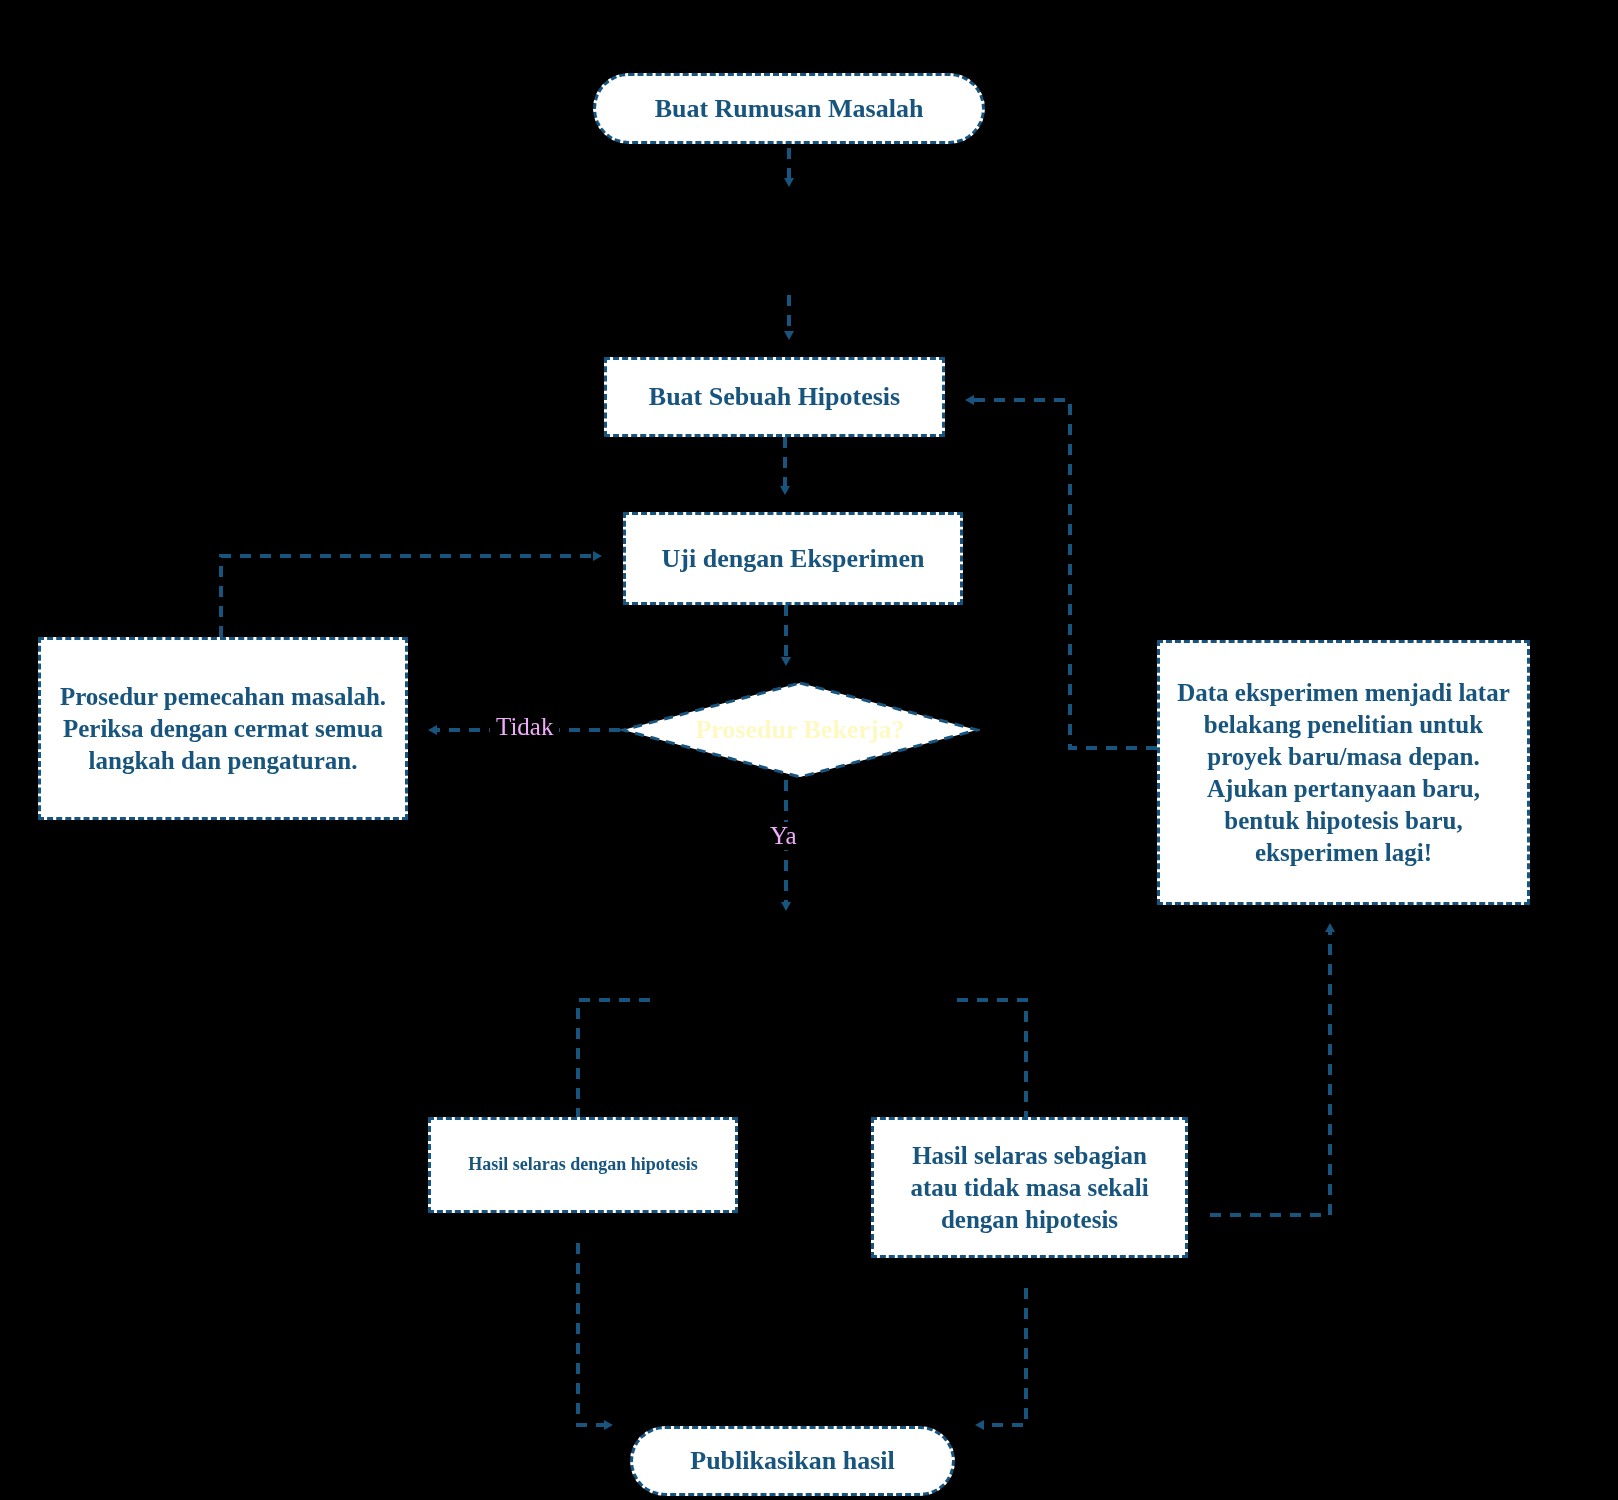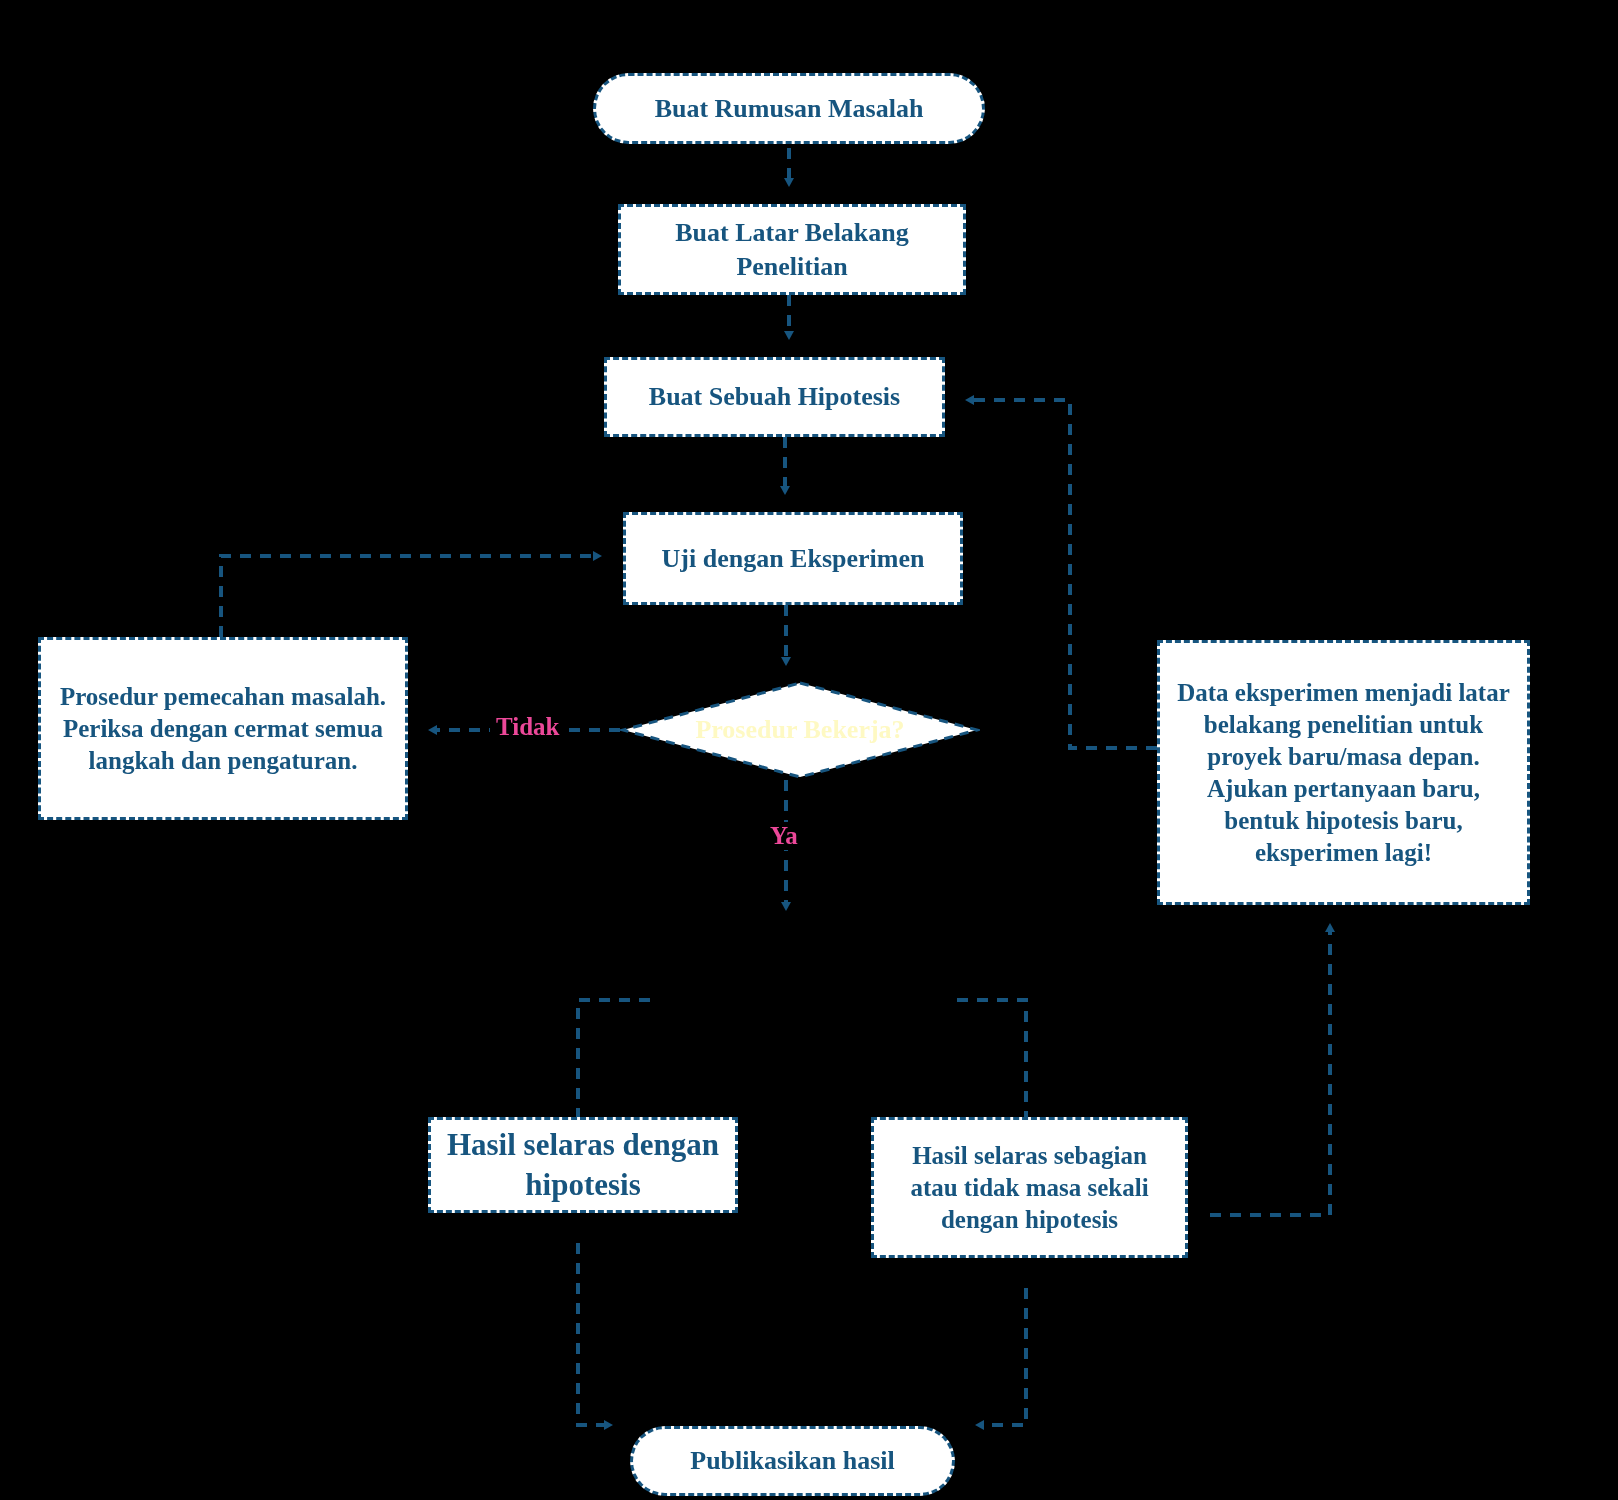--- a/index.html
+++ b/index.html
@@ -50,22 +50,22 @@
     display: flex;
     align-items: center;
     justify-content: center;
     color: #fef9c3;
     font-weight: bold;
     text-align: right;
     z-index: 2;
   }
   .edge-label {
     position: absolute;
-    color: #ec4899;
-    font-weight: bold;
+    color: #f0abfc;
+    font-weight: normal;
     background: #000000;
     padding: 0 6px;
     z-index: 4;
     white-space: nowrap;
     text-align: right;
   }
 </style>
 </head>
 <body>
 
@@ -105,23 +105,20 @@
       <path d="M1026,1288 L1026,1425 L982,1425" marker-end="url(#arrow-d)"></path>
 
       <path d="M1210,1215 L1330,1215 L1330,930" marker-end="url(#arrow-d)"></path>
     </g>
   </svg>
 
   <div class="node pill" style="left:593px; top:37px; width:392px; height:71px; font-size:26px;">
     <span>Buat Rumusan Masalah</span>
   </div>
 
-  <div class="node" style="left:618px; top:204px; width:348px; height:91px; font-size:26px;">
-    <span>Buat Latar Belakang Penelitian</span>
-  </div>
 
   <div class="node" style="left:623px; top:512px; width:340px; height:93px; font-size:26px;">
     <span>Uji dengan Eksperimen</span>
   </div>
 
   <div class="node" style="left:604px; top:357px; width:341px; height:80px; font-size:26px;">
     <span>Buat Sebuah Hipotesis</span>
   </div>
 
   <div class="diamond-wrap" style="left:620px; top:681px; width:360px; height:98px;">
@@ -135,21 +132,21 @@
 
   <div class="node" style="left:38px; top:637px; width:370px; height:183px; font-size:25px; padding:0 14px;">
     <span>Prosedur pemecahan masalah. Periksa dengan cermat semua langkah dan pengaturan.</span>
   </div>
 
   <div class="node" style="left:1157px; top:640px; width:373px; height:265px; font-size:25px; padding:0 14px;">
     <span>Data eksperimen menjadi latar belakang penelitian untuk proyek baru/masa depan. Ajukan pertanyaan baru, bentuk hipotesis baru, eksperimen lagi!</span>
   </div>
 
 
-  <div class="node" style="left:428px; top:1117px; width:310px; height:96px; font-size:31px; padding:6px 12px;">
+  <div class="node" style="left:428px; top:1117px; width:310px; height:96px; font-size:18px; padding:6px 12px;">
     <span>Hasil selaras dengan hipotesis</span>
   </div>
 
   <div class="node" style="left:871px; top:1117px; width:317px; height:141px; font-size:25px; padding:0 12px;">
     <span>Hasil selaras sebagian atau tidak masa sekali dengan hipotesis</span>
   </div>
 
   <div class="node pill" style="left:630px; top:1390px; width:325px; height:70px; font-size:26px;">
     <span>Publikasikan hasil</span>
   </div>

